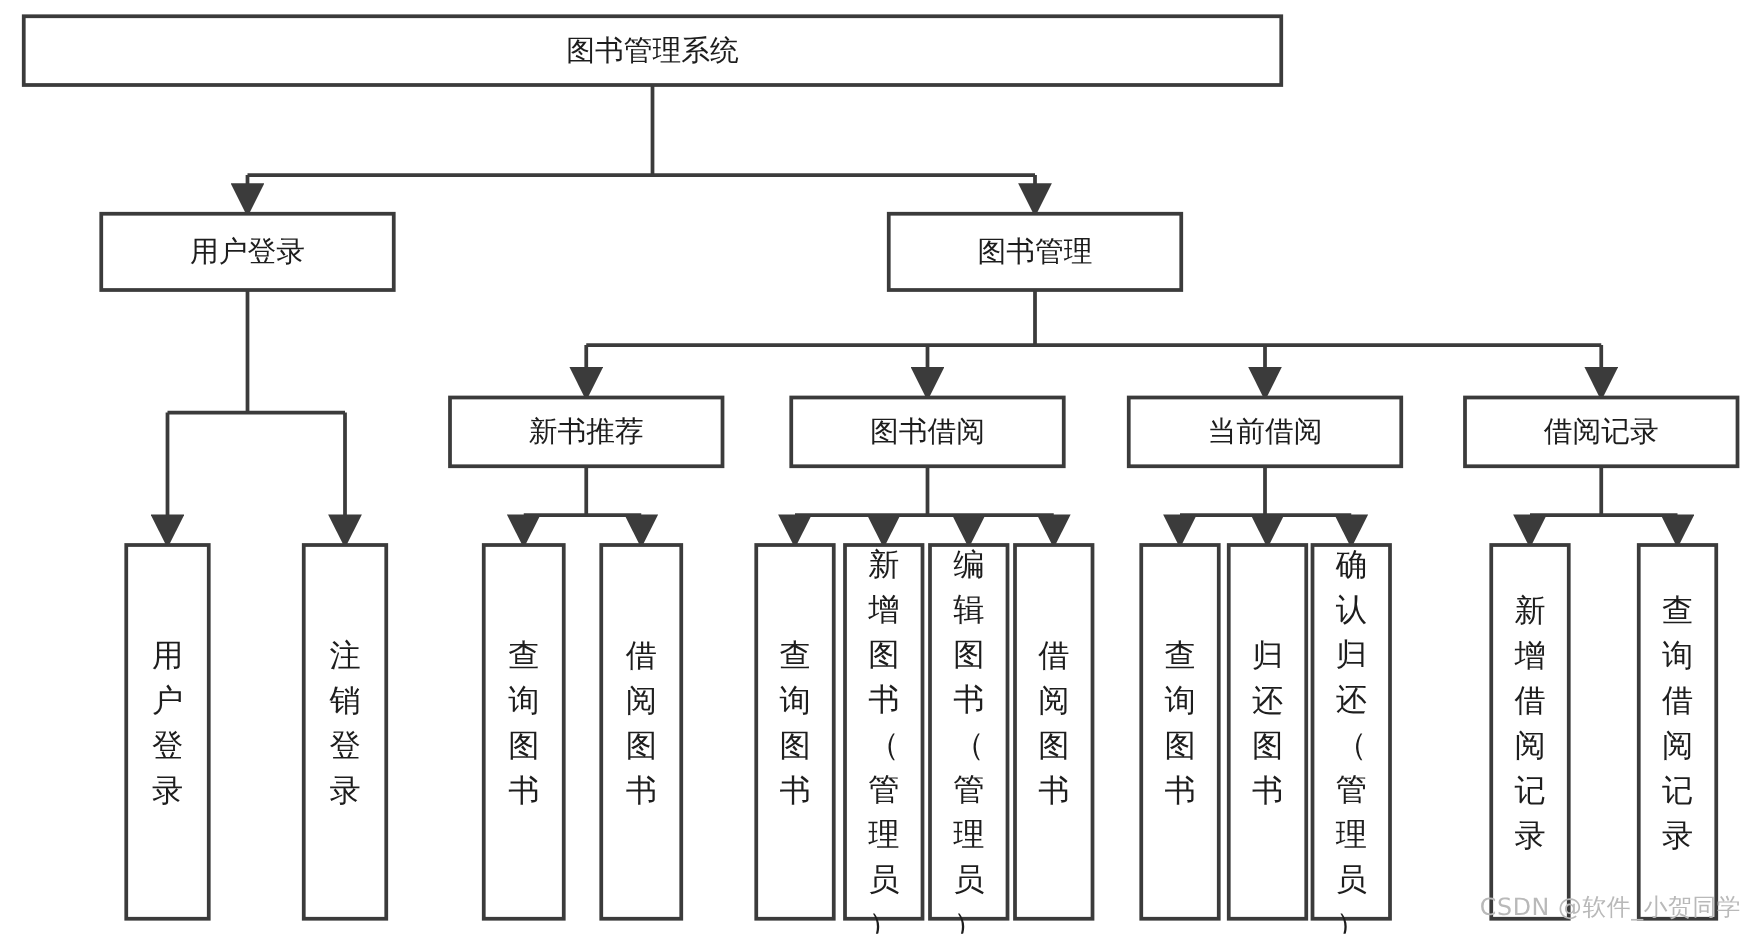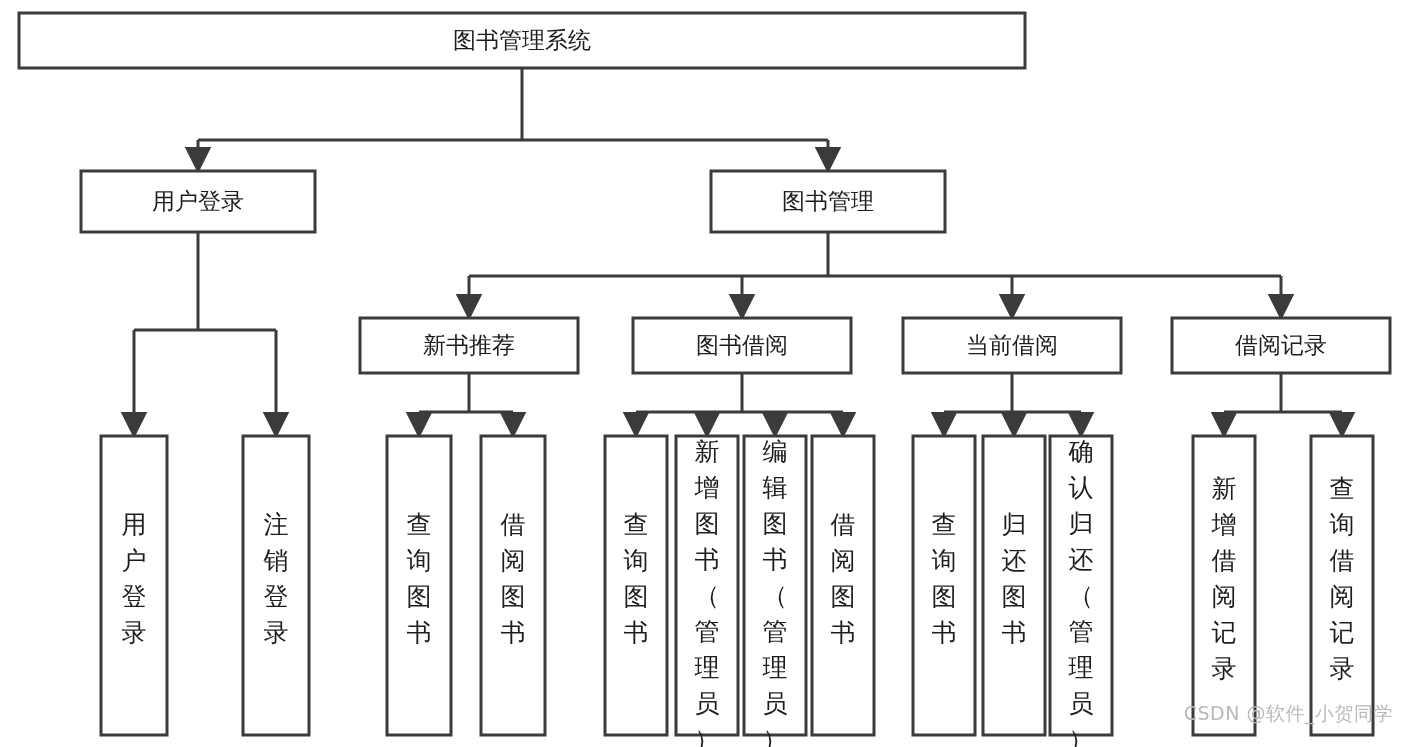--- a/index.html
+++ b/index.html
@@ -18,21 +18,21 @@
     font-family:"DejaVu Sans","Liberation Sans",sans-serif;
     font-size:23px;fill:#1d1d1d;
     dominant-baseline:middle;text-anchor:middle;
   }
   .leaf-label{
     font-family:"DejaVu Sans","Liberation Sans",sans-serif;
     font-size:25px;fill:#1d1d1d;
     text-anchor:middle;
   }
   .watermark{
-    position:absolute;right:12px;bottom:20px;
+    position:absolute;right:12px;bottom:8px;
     font-family:"DejaVu Sans","Liberation Sans",sans-serif;
     font-size:19px;color:#b9b9b9;white-space:nowrap;
     letter-spacing:.5px;
   }
 </style>
 </head>
 <body>
 
 <div id="diagram-root">
   <svg id="flow" viewBox="0 0 1405 747" xmlns="http://www.w3.org/2000/svg">

